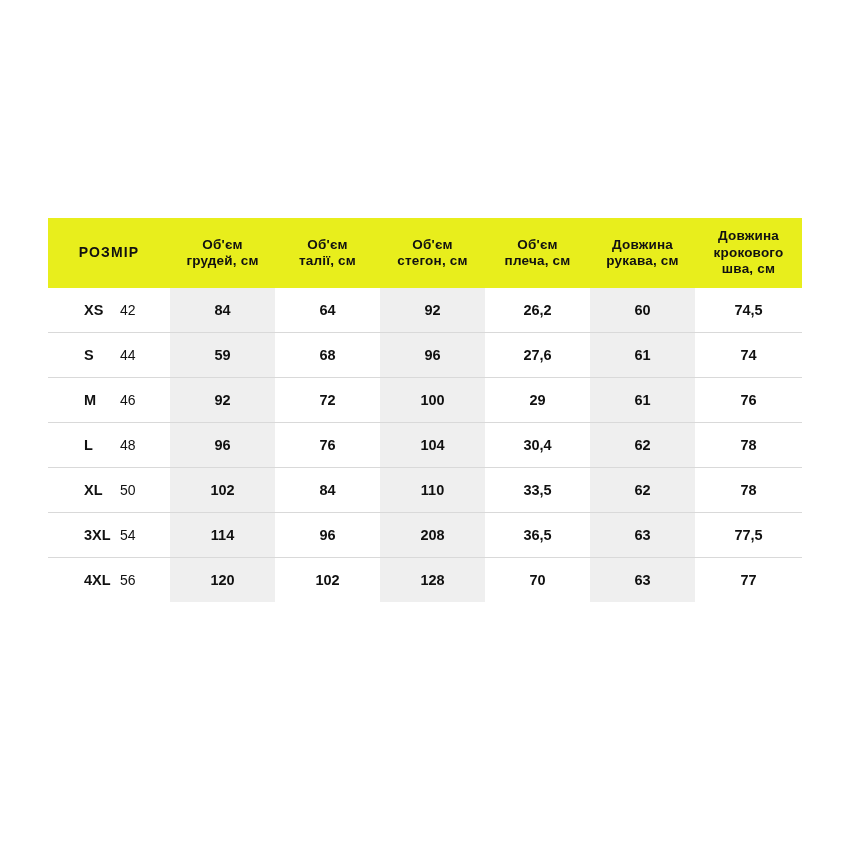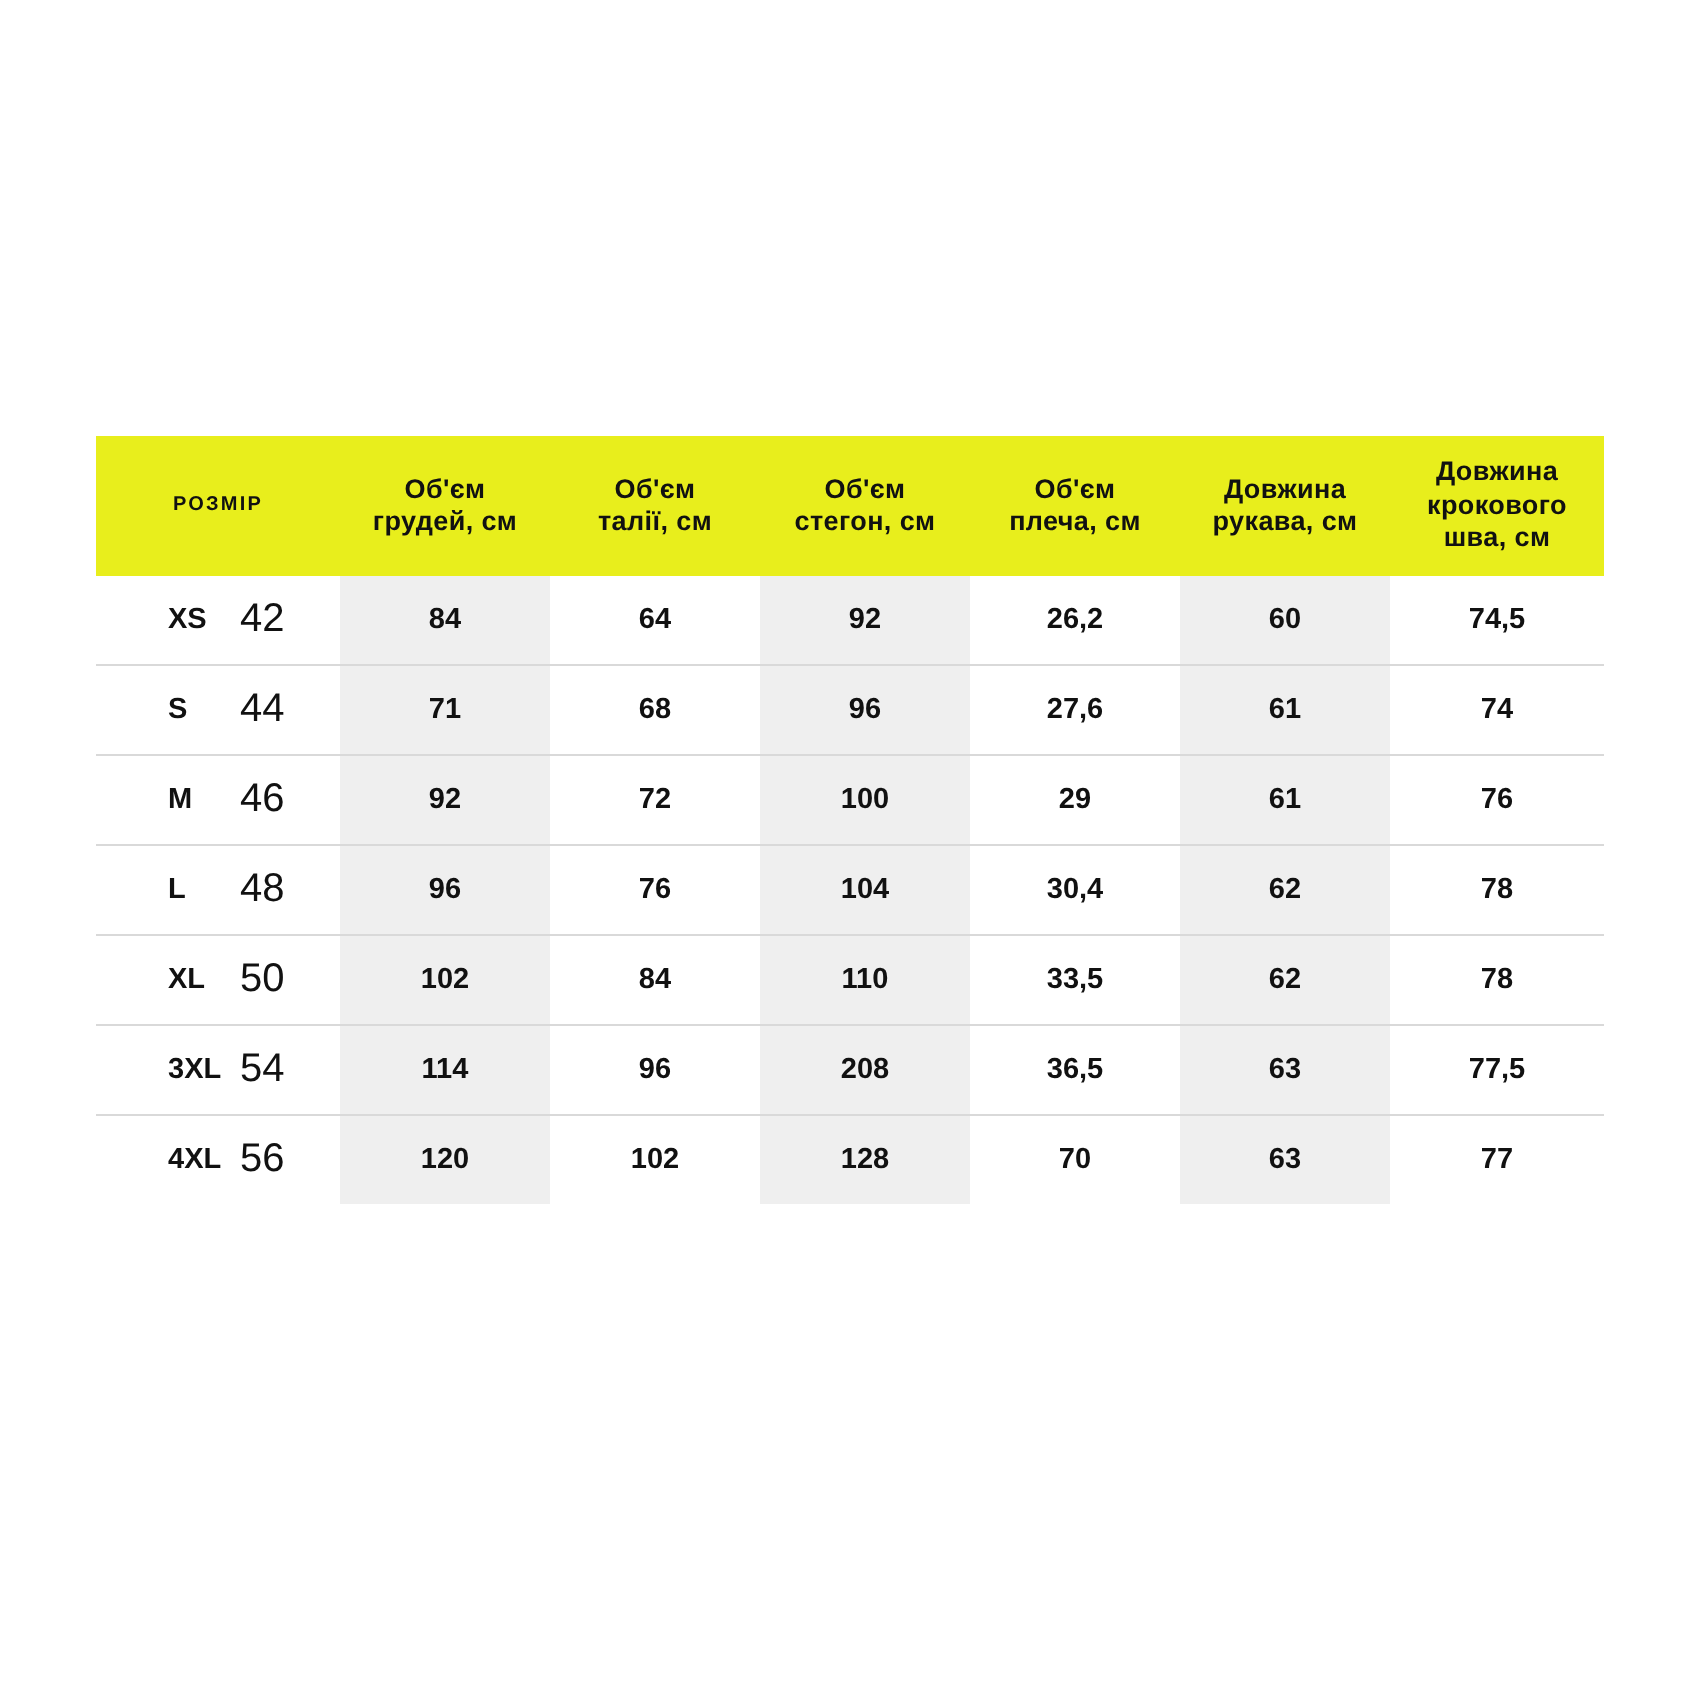--- a/index.html
+++ b/index.html
@@ -42,21 +42,21 @@
     height: 70px;
     vertical-align: middle;
     text-align: center;
     font-size: 13.5px;
     font-weight: bold;
     color: #111111;
     line-height: 1.22;
     letter-spacing: 0.2px;
   }
   thead th.col-size {
-    font-size: 10px;
+    font-size: 14px;
     letter-spacing: 1.1px;
   }
   
   col.c0 { width: 122px; }
   col.c1 { width: 105px; }
   col.c2 { width: 105px; }
   col.c3 { width: 105px; }
   col.c4 { width: 105px; }
   col.c5 { width: 105px; }
   col.c6 { width: 107px; }
@@ -91,21 +91,21 @@
     transform: translateY(-50%);
     font-weight: bold;
     font-size: 14.5px;
   }
   td.size-cell .num {
     position: absolute;
     left: 72px;
     top: 50%;
     transform: translateY(-50%);
     font-weight: normal;
-    font-size: 20px;
+    font-size: 14px;
   }
 </style>
 </head>
 <body>
 
 <div class="page">
   <div class="size-table-wrap">
     <table class="size-table">
       <colgroup>
         <col class="c0">
@@ -159,21 +159,21 @@
           <td class="shade">92</td>
           <td>26,2</td>
           <td class="shade">60</td>
           <td>74,5</td>
         </tr>
         <tr>
           <td class="size-cell">
             <span class="lbl">S</span>
             <span class="num">44</span>
           </td>
-          <td class="shade">71</td>
+          <td class="shade">59</td>
           <td>68</td>
           <td class="shade">96</td>
           <td>27,6</td>
           <td class="shade">61</td>
           <td>74</td>
         </tr>
         <tr>
           <td class="size-cell">
             <span class="lbl">M</span>
             <span class="num">46</span>

